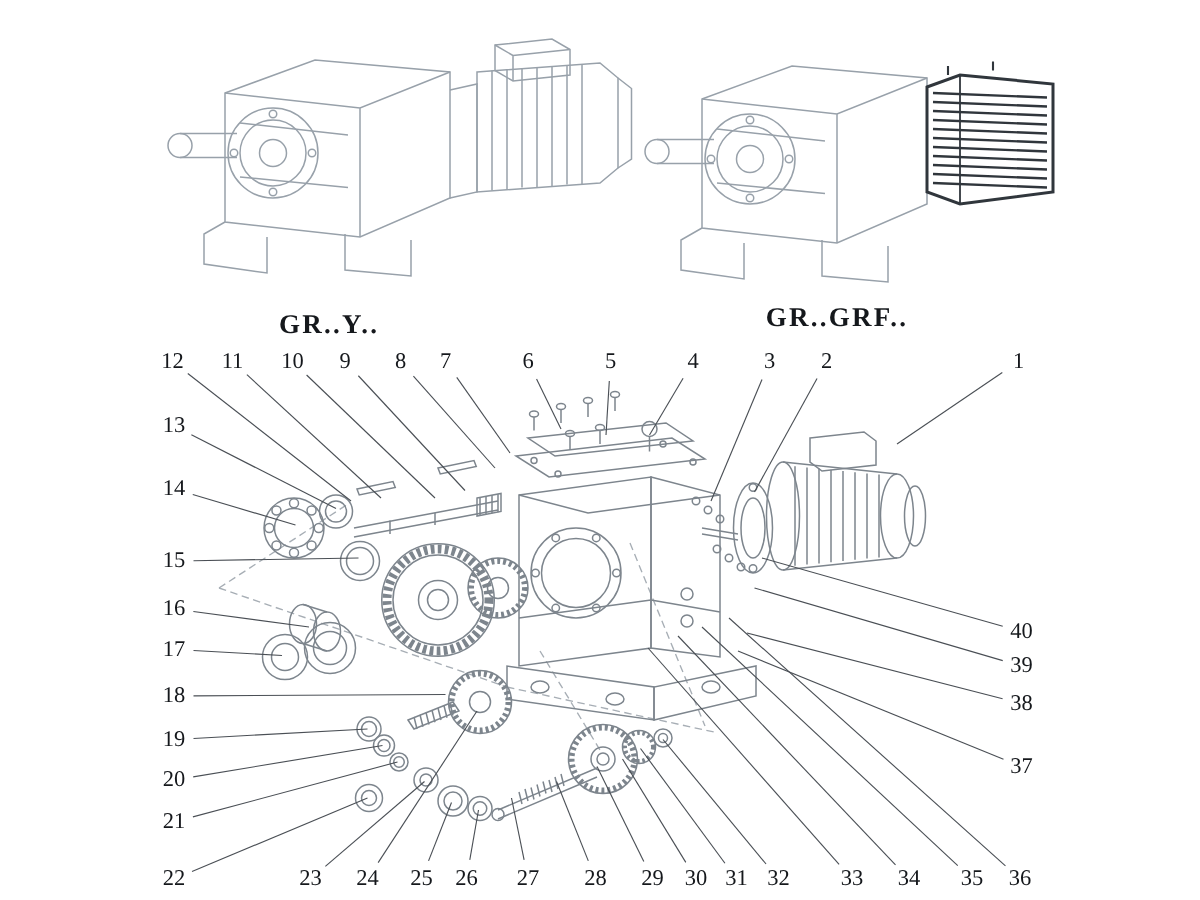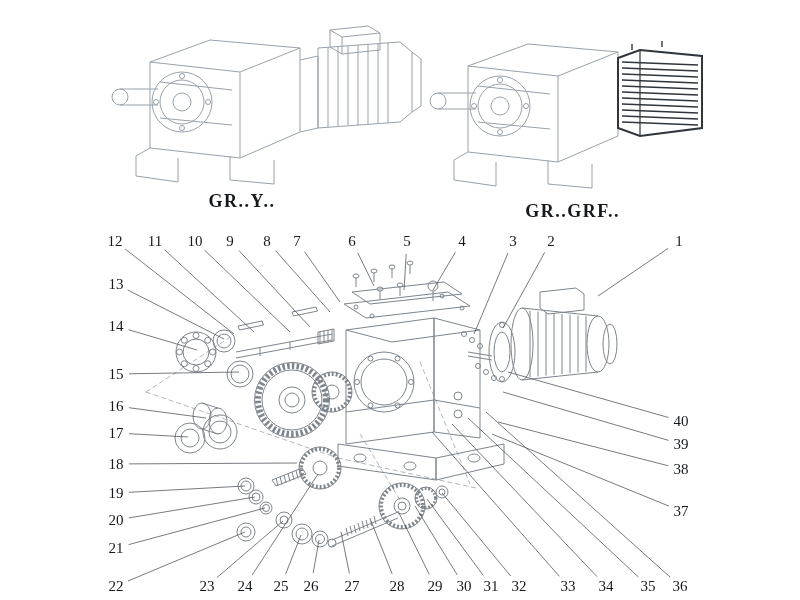--- a/index.html
+++ b/index.html
@@ -1,21 +1,21 @@
 <!DOCTYPE html>
 <html><head>
 <meta charset="utf-8">
 <style>
   html,body{margin:0;padding:0;background:#ffffff;}
   body{width:800px;height:600px;overflow:hidden;}
   .stage{position:relative;width:800px;height:600px;font-family:"Liberation Serif",serif;background:#fff;}
   .stage svg{position:absolute;left:0;top:0;}
   .title{position:absolute;font-weight:bold;font-size:18px;letter-spacing:1.5px;color:#15181c;white-space:nowrap;}
-  .title-left{left:186px;top:191px;width:112px;text-align:center;}
-  .title-right{left:496px;top:201px;width:124px;text-align:right;}
+  .title-left{left:186px;top:206px;width:112px;text-align:left;}
+  .title-right{left:496px;top:201px;width:124px;text-align:center;}
   .callout{font-family:"Liberation Serif",serif;font-size:15px;fill:#15181c;}
   .thin{stroke:#98a1aa;fill:none;stroke-width:1;}
   .mid{stroke:#7d858d;fill:none;stroke-width:1;}
   .dark{stroke:#30363c;fill:none;}
   .dashed{stroke:#a7aeb5;fill:none;stroke-width:0.9;stroke-dasharray:5 3;}
 </style>
 </head>
 <body>
 
 <div class="stage">

